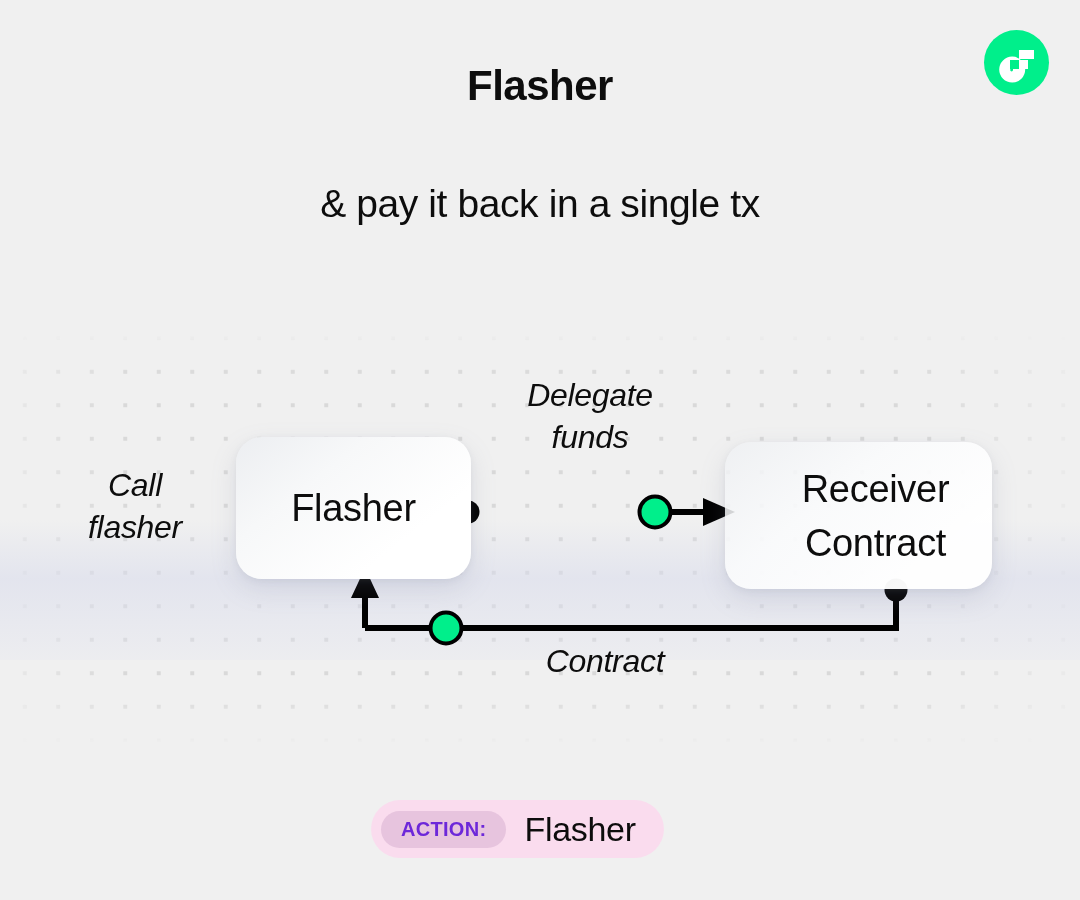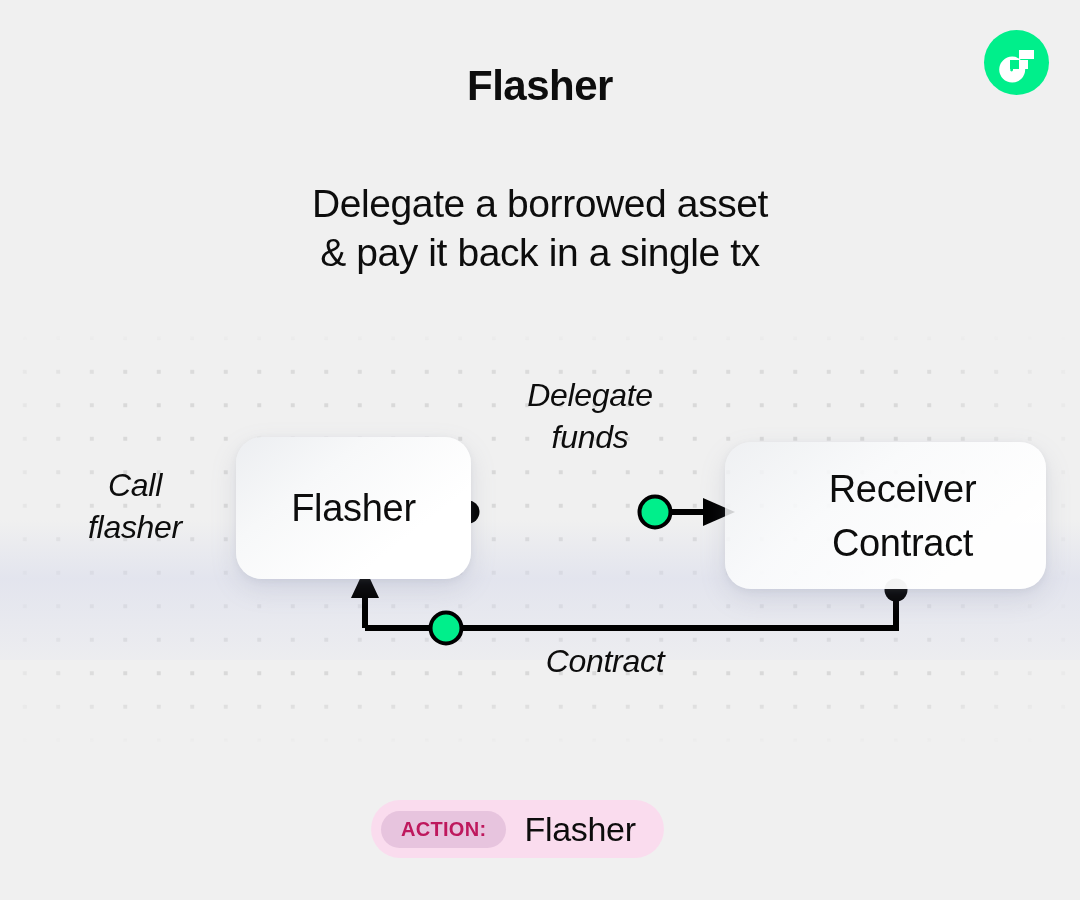--- a/index.html
+++ b/index.html
@@ -82,21 +82,21 @@
     text-align:center;
     color:#0d0d0d;
     box-shadow:0 10px 26px rgba(130,135,160,.18), 0 2px 6px rgba(120,125,150,.10);
   }
   .card-flasher {
     left:236px; top:107px; width:235px; height:142px;
     background:linear-gradient(142deg,#eceef1 0%,#f7f8f9 32%,#ffffff 72%);
     font-size:38px; letter-spacing:-0.3px;
   }
   .card-receiver {
-    left:725px; top:112px; width:321px; height:147px;
+    left:725px; top:112px; width:267px; height:147px;
     background:linear-gradient(142deg, rgba(238,240,243,.78) 0%, rgba(250,251,252,.92) 38%, rgba(255,255,255,.97) 78%);
     font-size:38px; line-height:54px; letter-spacing:-0.3px;padding-left:34px;
   }
 
   
   .elabel {
     position:absolute;
     font-style:italic; font-size:32px; line-height:42px;
     color:#0d0d0d; text-align:center; letter-spacing:-0.3px;
     white-space:pre-line;
@@ -106,21 +106,21 @@
   .lbl-repayment { left:470px; top:310px; width:270px; text-align:center; }
 
   
   .action {
     position:absolute; left:371px; top:800px;
     height:58px; padding:0 28px 0 10px;
     background:#fadcee; border-radius:29px;
     display:flex; align-items:center; gap:18px;
   }
   .action-tag {
-    background:#e7c4de; color:#be185d;
+    background:#e7c4de; color:#6d28d9;
     border-radius:22px; padding:7px 20px;
     font-size:20px; font-weight:bold; letter-spacing:.3px;
   }
   .action-value {
     font-size:34px; color:#0d0d0d; letter-spacing:-0.3px;
   }
 </style>
 </head>
 <body>
 
@@ -133,21 +133,20 @@
       <rect x="13" y="17" width="9" height="9" fill="#00ef8b"></rect>
       <path d="M15 17 a10 10 0 1 0 10 10 v-10 h-9 v10 a1.4 1.4 0 1 1 -1.4 -1.4 h1.4 v-8.6 z" fill="#ffffff"></path>
       <circle cx="15.2" cy="26.6" r="9.2" fill="none" stroke="#ffffff" stroke-width="7.6"></circle>
       <rect x="13" y="17" width="9" height="9" fill="#00ef8b"></rect>
       <rect x="22" y="17" width="9" height="9" fill="#ffffff"></rect>
     </svg>
   </div>
 
   <div class="title">Flasher</div>
   <div class="subtitle">
-    <span>Delegate a borrowed asset</span>
     <span class="l2">&amp; pay it back in a single tx</span>
   </div>
 
   <div class="stage">
 
     <div class="dotgrid"></div>
     <div class="wash"></div>
 
     <svg class="wires" width="1080" height="420" viewBox="0 0 1080 420">
       <defs>

